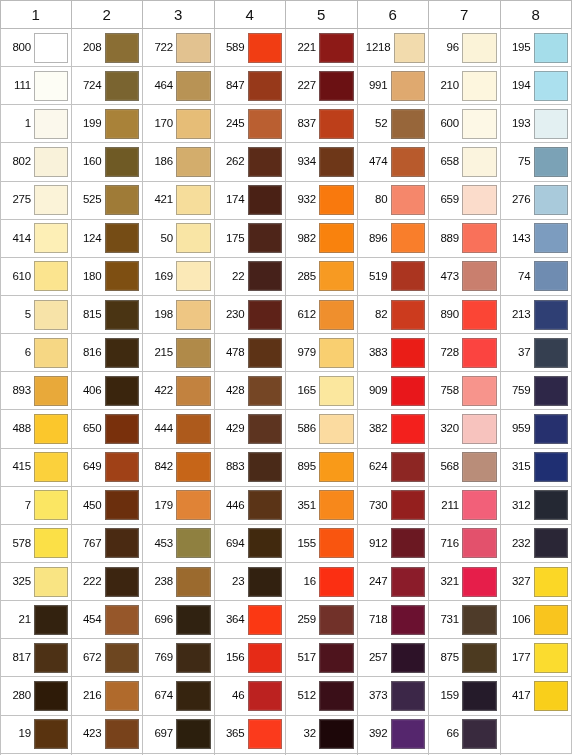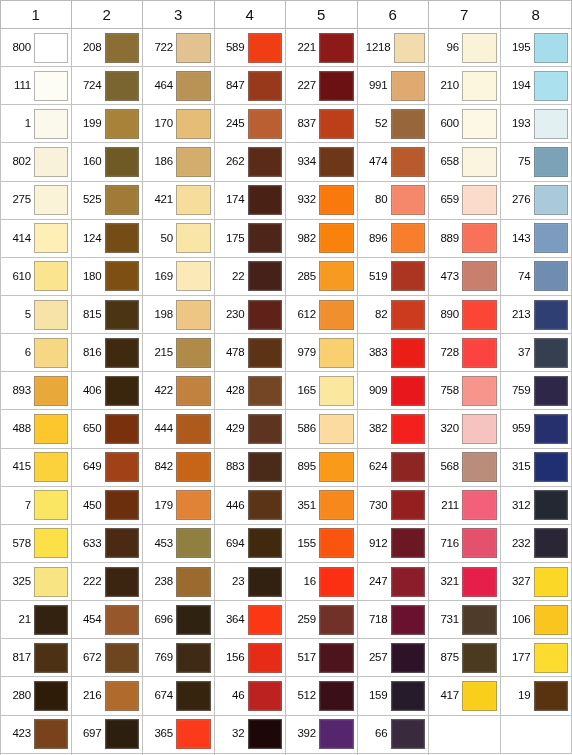--- a/index.html
+++ b/index.html
@@ -514,21 +514,21 @@
       </div>
       <div class="cell">
         <span class="code">312</span>
         <span class="swatch" style="background: rgb(36, 40, 51);"></span>
       </div>
       <div class="cell">
         <span class="code">578</span>
         <span class="swatch" style="background: rgb(251, 224, 71);"></span>
       </div>
       <div class="cell">
-        <span class="code">633</span>
+        <span class="code">767</span>
         <span class="swatch" style="background: rgb(74, 42, 18);"></span>
       </div>
       <div class="cell">
         <span class="code">453</span>
         <span class="swatch" style="background: rgb(143, 128, 64);"></span>
       </div>
       <div class="cell">
         <span class="code">694</span>
         <span class="swatch" style="background: rgb(65, 41, 14);"></span>
       </div>
@@ -656,20 +656,24 @@
         <span class="code">674</span>
         <span class="swatch" style="background: rgb(54, 36, 15);"></span>
       </div>
       <div class="cell">
         <span class="code">46</span>
         <span class="swatch" style="background: rgb(188, 34, 32);"></span>
       </div>
       <div class="cell">
         <span class="code">512</span>
         <span class="swatch" style="background: rgb(58, 15, 24);"></span>
+      </div>
+      <div class="cell">
+        <span class="code">373</span>
+        <span class="swatch" style="background: rgb(60, 39, 72);"></span>
       </div>
       <div class="cell">
         <span class="code">159</span>
         <span class="swatch" style="background: rgb(37, 27, 42);"></span>
       </div>
       <div class="cell">
         <span class="code">417</span>
         <span class="swatch" style="background: rgb(249, 207, 27);"></span>
       </div>
       <div class="cell">

